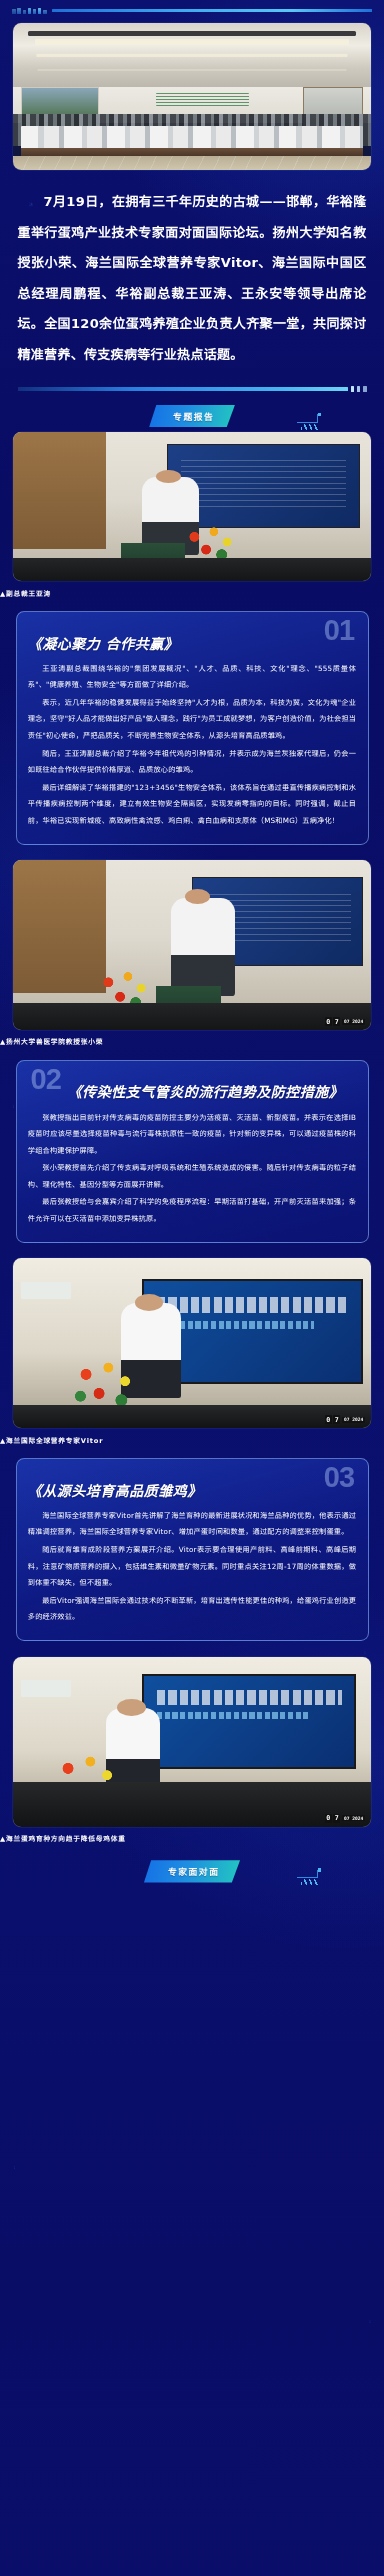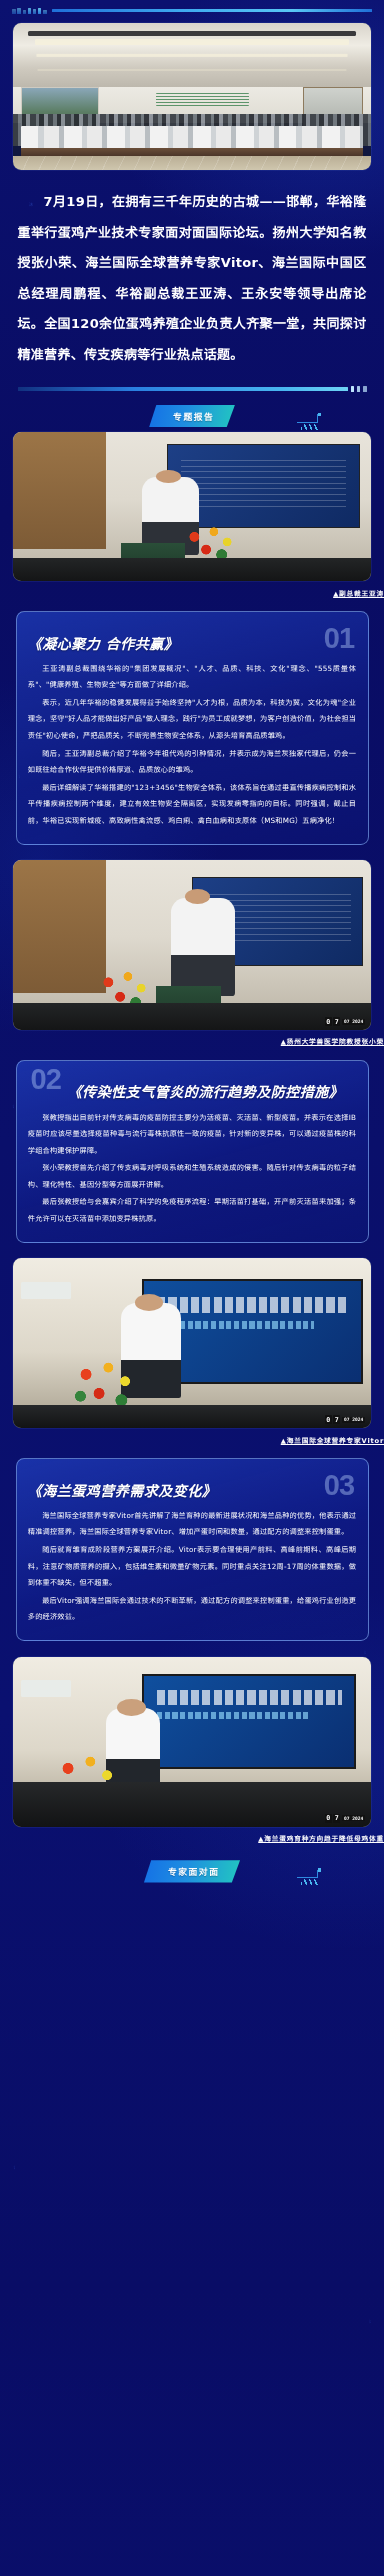--- a/index.html
+++ b/index.html
@@ -142,41 +142,40 @@
     text-shadow:0 0.5px 1px rgba(0,0,0,.25);
   }
   .banner-deco{position:absolute;right:56px;top:9.3px;width:31px;height:15.5px;pointer-events:none;}
   .banner-deco .hook{position:absolute;left:0;top:0;width:20.6px;height:8.2px;border-right:1px solid #2f8ae0;border-bottom:1px solid #2f8ae0;}
   .banner-deco .dot{position:absolute;left:20.6px;top:-1.5px;width:3.6px;height:3.6px;background:#49b6f0;}
   .banner-deco .slash{position:absolute;left:4.1px;top:9.3px;width:17.5px;height:6.2px;
     background:repeating-linear-gradient(66deg,#49b6f0 0 1.5px,transparent 1.5px 4.6px);}
 
   
   .caption{
-    text-align:right;font-size:6.7px;font-weight:bold;letter-spacing:0.8px;
+    text-align:left;font-size:6.7px;font-weight:bold;letter-spacing:0.8px;
     margin:6.2px 0 0 0;color:#ffffff;
     font-family:"DejaVu Sans","Liberation Sans",sans-serif;
-    text-decoration:underline;
   }
 
   
   .card{
     margin:13.4px 15.5px 0 15.5px;
     border:0.5px solid rgba(150,195,255,.55);
     border-radius:8.2px;
     background:linear-gradient(165deg,rgba(36,72,205,.62),rgba(20,40,160,.40) 55%,rgba(14,28,130,.30));
     padding:11.3px 11.3px 13.4px 11.3px;
     position:relative;
     overflow:hidden;
   }
   .card .num{
     position:absolute;top:4.1px;font-size:29px;font-weight:bold;line-height:1;
     color:rgba(190,215,255,.40);font-family:"Liberation Sans",sans-serif;letter-spacing:-1px;
   }
-  .card.right-num .num{right:13.4px;margin-top:8px;}
+  .card.right-num .num{right:13.4px;}
   .card.left-num .num{left:14px;}
   .card .title{
     font-size:14px;font-weight:bold;font-style:italic;letter-spacing:0.5px;
     color:#ffffff;margin:9.3px 0 8.2px 0;
     font-family:"DejaVu Sans","Liberation Sans",sans-serif;
     text-shadow:0 0.5px 1.5px rgba(0,0,0,.35);
   }
   .card.left-num .title{margin-left:40px;}
   .card p{
     font-size:7.2px;line-height:2.3;letter-spacing:0.2px;text-indent:2em;text-align:justify;
@@ -316,24 +315,24 @@
   <div class="stamp">
     <b>0</b>
       <b>7</b>
       <span class="dt">07 2024</span>
   </div>
 </div>
 <div class="caption">▲海兰国际全球营养专家Vitor</div>
 
 <div class="card right-num">
   <div class="num">03</div>
-  <div class="title">《海兰蛋鸡营养需求及变化》</div>
+  <div class="title">《从源头培育高品质雏鸡》</div>
   <p>海兰国际全球营养专家Vitor首先讲解了海兰育种的最新进展状况和海兰品种的优势，他表示通过精准调控营养，海兰国际全球营养专家Vitor、增加产蛋时间和数量，通过配方的调整来控制蛋重。</p>
   <p>随后就育雏育成阶段营养方案展开介绍。Vitor表示要合理使用产前料、高峰前期料、高峰后期料，注意矿物质营养的摄入，包括维生素和微量矿物元素。同时重点关注12周-17周的体重数据，做到体重不缺失，但不超重。</p>
-  <p>最后Vitor强调海兰国际会通过技术的不断革新，通过配方的调整来控制蛋重，给蛋鸡行业创造更多的经济效益。</p>
+  <p>最后Vitor强调海兰国际会通过技术的不断革新，培育出遗传性能更佳的种鸡，给蛋鸡行业创造更多的经济效益。</p>
 </div>
 
 <div class="photo mid" style="margin-top:15.5px;height:170px;">
   <div class="scene scene3">
     <div class="bg"></div>
     <div class="logo"></div>
     <div class="screen" style="right:4%;top:10%;width:60%;height:56%;">
         <span class="ttl"></span>
         <span class="sub"></span>
       </div>

